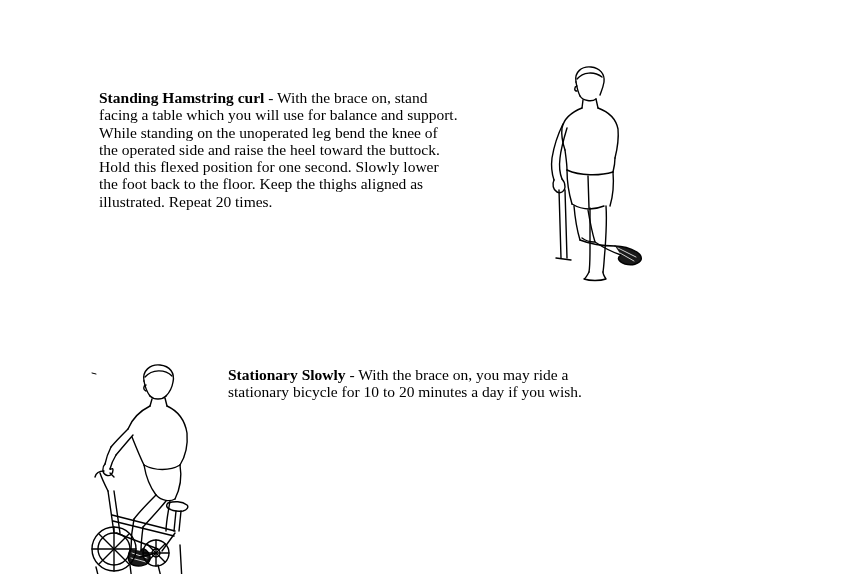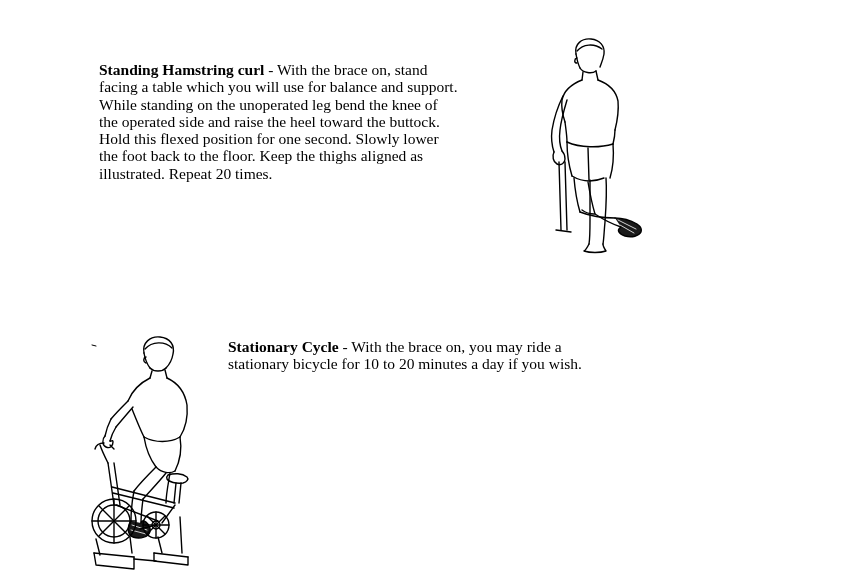--- a/index.html
+++ b/index.html
@@ -11,20 +11,21 @@
     width: 865px;
     height: 574px;
     position: relative;
     overflow: hidden;
     font-family: "Liberation Serif", serif;
     color: #000000;
   }
 
   .exercise-block {
     position: absolute;
+    margin-top: 28px;
   }
 
   
   #ex1 { left: 0; top: 0; width: 865px; height: 280px; }
 
   #ex1 .text {
     position: absolute;
     left: 99px;
     top: 61px;
     width: 360px;
@@ -127,21 +128,21 @@
 
       <path d="M62 180 C66 183 70 184 74 184"></path>
     </svg>
   </div>
 
 </div>
 
 <div class="exercise-block" id="ex2">
 
   <div class="text">
-    <span class="title">Stationary Cycle</span><span> - </span><span>With the brace on, you may ride a stationary bicycle for 10 to 20 minutes a day if you wish.</span>
+    <span class="title">Stationary Slowly</span><span> - </span><span>With the brace on, you may ride a stationary bicycle for 10 to 20 minutes a day if you wish.</span>
   </div>
 
   <div class="figure">
     <svg class="linefig" width="160" height="250" viewBox="0 0 160 250" fill="none" stroke="#000" stroke-width="1.4" stroke-linecap="round" stroke-linejoin="round">
 
       <path d="M22 20 L26 21" stroke-width="1"></path>
 
       <path d="M74 28 C72 18 80 11 90 12 C100 13 105 20 103 29 C102 35 99 40 96 43"></path>
       <path d="M74 28 C75 34 77 39 80 43"></path>
       <path d="M75 24 C82 16 95 16 102 23"></path>

